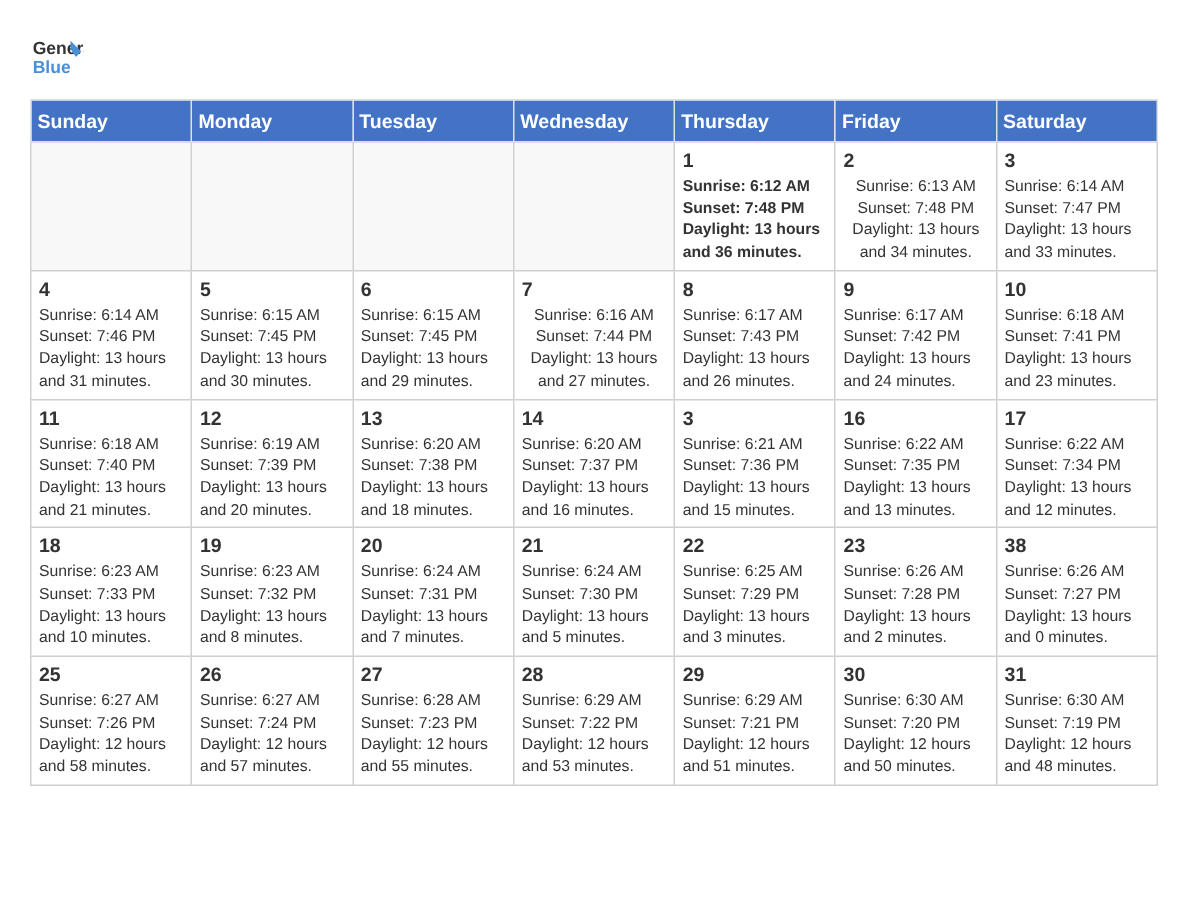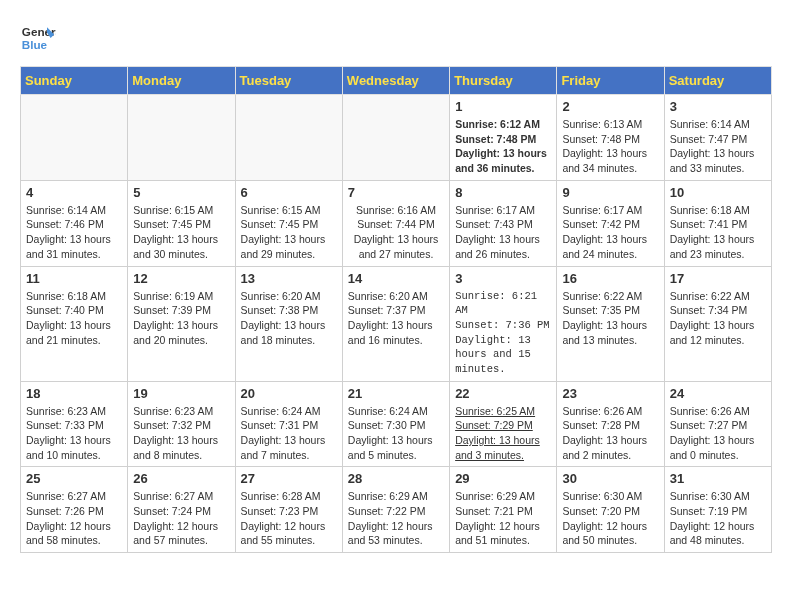--- a/index.html
+++ b/index.html
@@ -39,21 +39,21 @@
       color: #555;
       margin-top: 4px;
     }
     .calendar {
       width: 100%;
       border-collapse: collapse;
       font-size: 11px;
     }
     .calendar th {
       background-color: #4472c4;
-      color: #fde047;
+      color: #ffffff;
       padding: 6px 4px;
       text-align: left;
       font-size: 13px;
       font-weight: 600;
       border: 1px solid #e0e0e0;
     }
     .calendar td {
       border: 1px solid #d0d0d0;
       vertical-align: top;
       padding: 4px 5px;
@@ -113,21 +113,21 @@
         <td class="empty"></td>
         <td class="empty"></td>
         <td>
           <span class="day-num">1</span>
           <div class="day-info" style="white-space: pre-line; font-weight: bold;">Sunrise: 6:12 AM
 Sunset: 7:48 PM
 Daylight: 13 hours and 36 minutes.</div>
         </td>
         <td>
           <span class="day-num">2</span>
-          <div class="day-info" style="white-space: pre-line;">Sunrise: 6:13 AM
+          <div class="day-info" style="white-space: pre-line; text-align: center;">Sunrise: 6:13 AM
 Sunset: 7:48 PM
 Daylight: 13 hours and 34 minutes.</div>
         </td>
         <td>
           <span class="day-num">3</span>
           <div class="day-info" style="white-space: pre-line;">Sunrise: 6:14 AM
 Sunset: 7:47 PM
 Daylight: 13 hours and 33 minutes.</div>
         </td>
       </tr>
@@ -195,21 +195,21 @@
 Daylight: 13 hours and 18 minutes.</div>
         </td>
         <td>
           <span class="day-num">14</span>
           <div class="day-info" style="white-space: pre-line;">Sunrise: 6:20 AM
 Sunset: 7:37 PM
 Daylight: 13 hours and 16 minutes.</div>
         </td>
         <td>
           <span class="day-num">3</span>
-          <div class="day-info" style="white-space: pre-line; font-family: Liberation Mono, monospace;">Sunrise: 6:21 AM
+          <div class="day-info" style="white-space: pre-line;">Sunrise: 6:21 AM
 Sunset: 7:36 PM
 Daylight: 13 hours and 15 minutes.</div>
         </td>
         <td>
           <span class="day-num">16</span>
           <div class="day-info" style="white-space: pre-line;">Sunrise: 6:22 AM
 Sunset: 7:35 PM
 Daylight: 13 hours and 13 minutes.</div>
         </td>
         <td>
@@ -239,32 +239,32 @@
 Daylight: 13 hours and 7 minutes.</div>
         </td>
         <td>
           <span class="day-num">21</span>
           <div class="day-info" style="white-space: pre-line;">Sunrise: 6:24 AM
 Sunset: 7:30 PM
 Daylight: 13 hours and 5 minutes.</div>
         </td>
         <td>
           <span class="day-num">22</span>
-          <div class="day-info" style="white-space: pre-line; text-decoration: underline;">Sunrise: 6:25 AM
+          <div class="day-info" style="white-space: pre-line;">Sunrise: 6:25 AM
 Sunset: 7:29 PM
 Daylight: 13 hours and 3 minutes.</div>
         </td>
         <td>
           <span class="day-num">23</span>
           <div class="day-info" style="white-space: pre-line;">Sunrise: 6:26 AM
 Sunset: 7:28 PM
 Daylight: 13 hours and 2 minutes.</div>
         </td>
         <td>
-          <span class="day-num">24</span>
+          <span class="day-num">38</span>
           <div class="day-info" style="white-space: pre-line;">Sunrise: 6:26 AM
 Sunset: 7:27 PM
 Daylight: 13 hours and 0 minutes.</div>
         </td>
       </tr>
       <tr>
         <td>
           <span class="day-num">25</span>
           <div class="day-info" style="white-space: pre-line;">Sunrise: 6:27 AM
 Sunset: 7:26 PM

